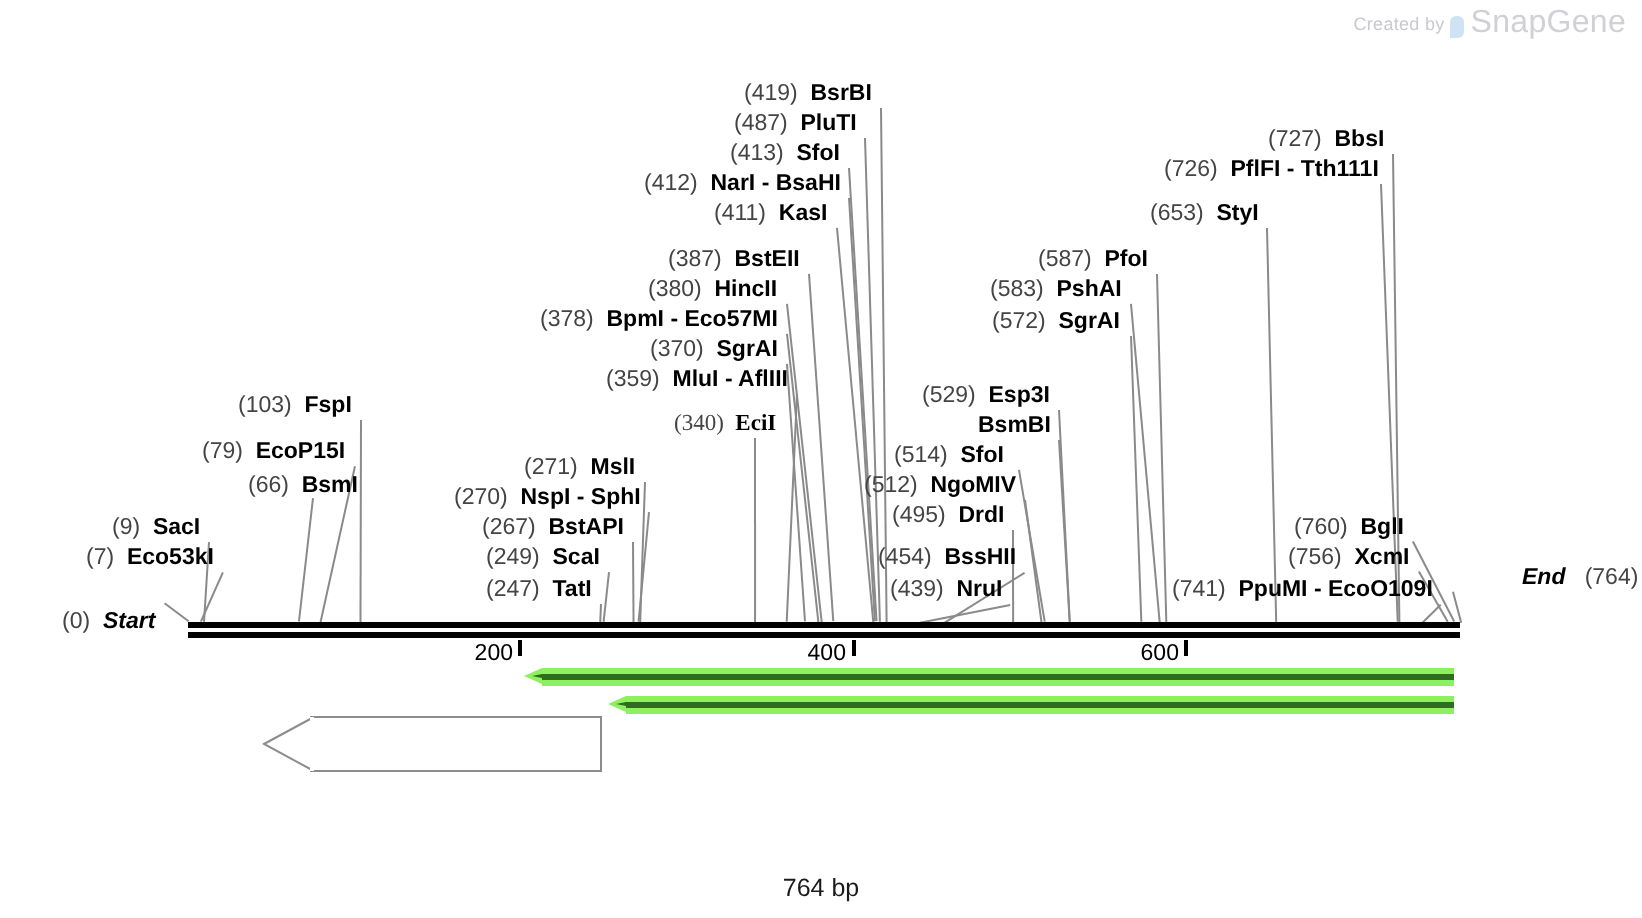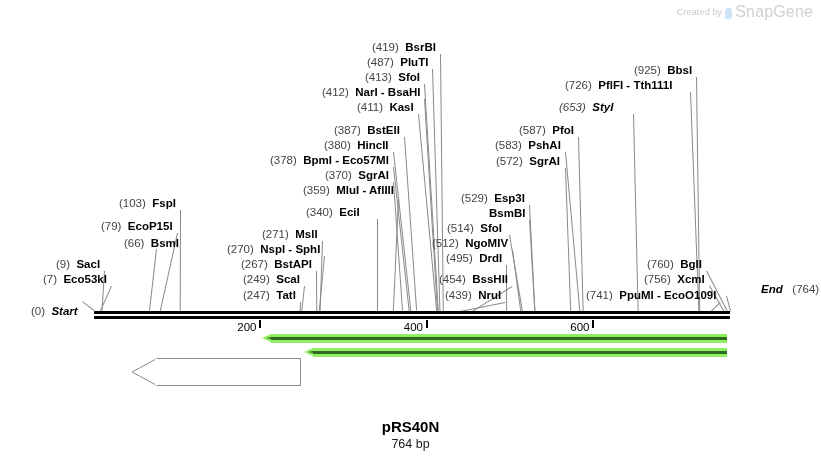--- a/index.html
+++ b/index.html
@@ -247,44 +247,44 @@
       <div class="lbl" style="top: 273px; left: 43px;"><span class="pos">(7)</span>&nbsp; <span class="nm">Eco53kI</span></div>
       <div class="lbl" style="top: 258px; left: 56px;"><span class="pos">(9)</span>&nbsp; <span class="nm">SacI</span></div>
       <div class="lbl" style="top: 237px; left: 97px; margin-left: 27px;"><span class="pos">(66)</span>&nbsp; <span class="nm">BsmI</span></div>
       <div class="lbl" style="top: 220px; left: 101px;"><span class="pos">(79)</span>&nbsp; <span class="nm">EcoP15I</span></div>
       <div class="lbl" style="top: 197px; left: 119px;"><span class="pos">(103)</span>&nbsp; <span class="nm">FspI</span></div>
       <div class="lbl" style="top: 289px; left: 243px;"><span class="pos">(247)</span>&nbsp; <span class="nm">TatI</span></div>
       <div class="lbl" style="top: 273px; left: 243px;"><span class="pos">(249)</span>&nbsp; <span class="nm">ScaI</span></div>
       <div class="lbl" style="top: 258px; left: 241px;"><span class="pos">(267)</span>&nbsp; <span class="nm">BstAPI</span></div>
       <div class="lbl" style="top: 243px; left: 227px;"><span class="pos">(270)</span>&nbsp; <span class="nm">NspI</span><span class="dash"> - </span><span class="nm">SphI</span></div>
       <div class="lbl" style="top: 228px; left: 262px;"><span class="pos">(271)</span>&nbsp; <span class="nm">MslI</span></div>
-      <div class="lbl" style="top: 206px; left: 306px;"><span class="pos">(340)</span>&nbsp; <span class="nm">EciI</span></div>
+      <div class="lbl" style="top: 206px; left: 337px; font-family: Liberation Serif, serif;"><span class="pos">(340)</span>&nbsp; <span class="nm">EciI</span></div>
       <div class="lbl" style="top: 184px; left: 303px;"><span class="pos">(359)</span>&nbsp; <span class="nm">MluI</span><span class="dash"> - </span><span class="nm">AflIII</span></div>
       <div class="lbl" style="top: 169px; left: 325px;"><span class="pos">(370)</span>&nbsp; <span class="nm">SgrAI</span></div>
       <div class="lbl" style="top: 154px; left: 270px;"><span class="pos">(378)</span>&nbsp; <span class="nm">BpmI</span><span class="dash"> - </span><span class="nm">Eco57MI</span></div>
       <div class="lbl" style="top: 139px; left: 324px;"><span class="pos">(380)</span>&nbsp; <span class="nm">HincII</span></div>
       <div class="lbl" style="top: 124px; left: 334px;"><span class="pos">(387)</span>&nbsp; <span class="nm">BstEII</span></div>
       <div class="lbl" style="top: 101px; left: 357px;"><span class="pos">(411)</span>&nbsp; <span class="nm">KasI</span></div>
       <div class="lbl" style="top: 86px; left: 322px;"><span class="pos">(412)</span>&nbsp; <span class="nm">NarI</span><span class="dash"> - </span><span class="nm">BsaHI</span></div>
       <div class="lbl" style="top: 71px; left: 365px;"><span class="pos">(413)</span>&nbsp; <span class="nm">SfoI</span></div>
       <div class="lbl" style="top: 56px; left: 367px;"><span class="pos">(487)</span>&nbsp; <span class="nm">PluTI</span></div>
       <div class="lbl" style="top: 41px; left: 372px;"><span class="pos">(419)</span>&nbsp; <span class="nm">BsrBI</span></div>
       <div class="lbl" style="top: 289px; left: 445px;"><span class="pos">(439)</span>&nbsp; <span class="nm">NruI</span></div>
       <div class="lbl" style="top: 273px; left: 439px;"><span class="pos">(454)</span>&nbsp; <span class="nm">BssHII</span></div>
       <div class="lbl" style="top: 252px; left: 446px;"><span class="pos">(495)</span>&nbsp; <span class="nm">DrdI</span></div>
       <div class="lbl" style="top: 237px; left: 432px;"><span class="pos">(512)</span>&nbsp; <span class="nm">NgoMIV</span></div>
       <div class="lbl" style="top: 222px; left: 447px;"><span class="pos">(514)</span>&nbsp; <span class="nm">SfoI</span></div>
       <div class="lbl" style="top: 207px; left: 489px;"><span class="nm">BsmBI</span></div>
       <div class="lbl" style="top: 192px; left: 461px;"><span class="pos">(529)</span>&nbsp; <span class="nm">Esp3I</span></div>
       <div class="lbl" style="top: 155px; left: 496px;"><span class="pos">(572)</span>&nbsp; <span class="nm">SgrAI</span></div>
       <div class="lbl" style="top: 139px; left: 495px;"><span class="pos">(583)</span>&nbsp; <span class="nm">PshAI</span></div>
       <div class="lbl" style="top: 124px; left: 519px;"><span class="pos">(587)</span>&nbsp; <span class="nm">PfoI</span></div>
-      <div class="lbl" style="top: 101px; left: 559px; font-style: italic;"><span class="pos">(653)</span>&nbsp; <span class="nm">StyI</span></div>
-      <div class="lbl" style="top: 79px; left: 565px;"><span class="pos">(726)</span>&nbsp; <span class="nm">PflFI</span><span class="dash"> - </span><span class="nm">Tth111I</span></div>
-      <div class="lbl" style="top: 64px; left: 634px;"><span class="pos">(925)</span>&nbsp; <span class="nm">BbsI</span></div>
+      <div class="lbl" style="top: 101px; left: 575px;"><span class="pos">(653)</span>&nbsp; <span class="nm">StyI</span></div>
+      <div class="lbl" style="top: 79px; left: 582px;"><span class="pos">(726)</span>&nbsp; <span class="nm">PflFI</span><span class="dash"> - </span><span class="nm">Tth111I</span></div>
+      <div class="lbl" style="top: 64px; left: 634px;"><span class="pos">(727)</span>&nbsp; <span class="nm">BbsI</span></div>
       <div class="lbl" style="top: 289px; left: 586px;"><span class="pos">(741)</span>&nbsp; <span class="nm">PpuMI</span><span class="dash"> - </span><span class="nm">EcoO109I</span></div>
       <div class="lbl" style="top: 273px; left: 644px;"><span class="pos">(756)</span>&nbsp; <span class="nm">XcmI</span></div>
       <div class="lbl" style="top: 258px; left: 647px;"><span class="pos">(760)</span>&nbsp; <span class="nm">BglI</span></div>
       <div class="lbl ital" style="left: 761px; top: 283px;"><span class="nm">End</span>&nbsp;&nbsp; <span class="pos">(764)</span></div>
     </div>
 
   <div class="backbone" id="backbone" style="left: 94px; top: 311px; width: 636px; height: 8px;">
     <div class="bb-bar bb-top"></div>
     <div class="bb-bar bb-bot"></div>
   </div>
@@ -314,16 +314,15 @@
   <div class="term" id="tefterm" style="left:131px;top:358px;width:170px;">
     <div class="tbody"></div>
     <div class="thead">
       <svg width="26" height="28" viewBox="0 0 26 28">
         <polygon points="1,14 25,1 25,27" fill="#ffffff" stroke="#8c8c8c" stroke-width="1"></polygon>
         <rect x="24" y="0.5" width="2" height="27" fill="#ffffff"></rect>
       </svg>
     </div>
   </div>
 
-  <div class="title" style="top:418px;">pRS40N</div>
   <div class="subtitle" style="top:437px;">764 bp</div>
 
 </div>
 
 </body></html>

